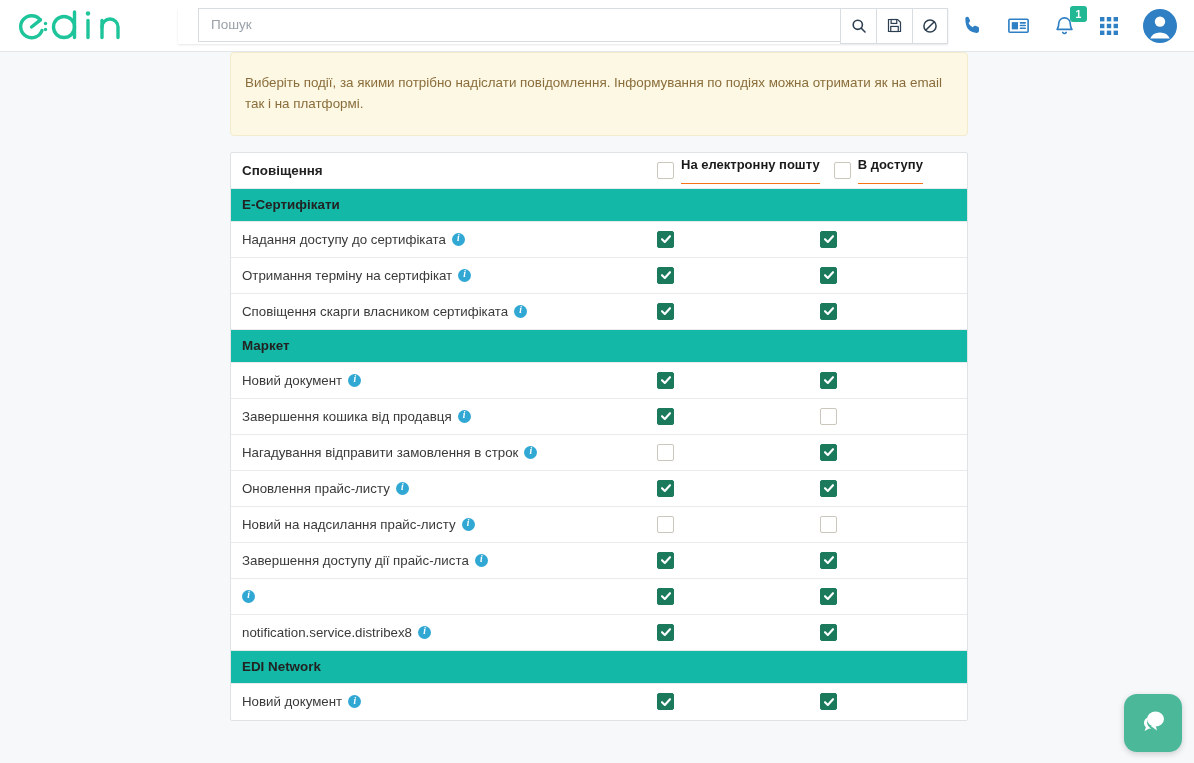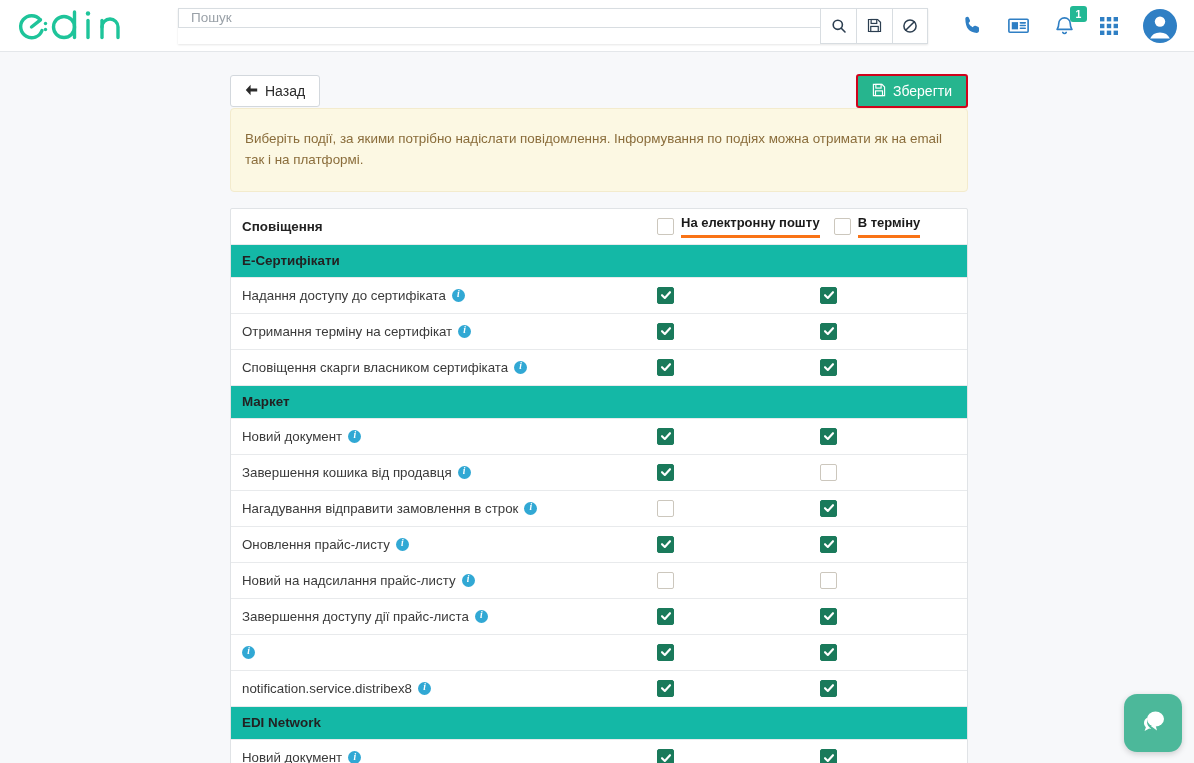--- a/index.html
+++ b/index.html
@@ -25,29 +25,30 @@
   }
   .logo svg { display: block; }
 
   .searchwrap {
     display: flex; align-items: stretch;
     margin-left: 14px;
     height: 36px;
     box-shadow: 0 1px 2px rgba(0,0,0,.10);
   }
   .searchinput {
-    width: 642px; height: 20px;
+    width: 642px; height: 34px;
     border: 1px solid #d8dde1;
     border-right: none;
     padding: 0 12px;
     font-size: 13.5px;
     color: #333;
     background: #fff;
     outline: none;
     font-family: "Liberation Sans", sans-serif;
+    margin-left: 20px;
   }
   .searchinput::placeholder { color: #9aa1a8; }
   .sbtn {
     width: 36px; height: 36px;
     background: #fff;
     border: 1px solid #d8dde1;
     border-right: none;
     display: flex; align-items: center; justify-content: center;
     cursor: pointer;
     color: #2c3e50;
@@ -152,22 +153,22 @@
     flex: 0 0 163px;
     display: flex; align-items: center;
     padding-left: 14px;
   }
   .thead .c-col { gap: 7px; }
 
   .colhead-label {
     font-size: 13px;
     font-weight: bold;
     color: #1a1a1a;
-    border-bottom: 3px solid #f97316;
-    padding-bottom: 5px;
+    border-bottom: 1px solid #f97316;
+    padding-bottom: 11px;
     cursor: pointer;
     white-space: nowrap;
   }
 
   
   .cb {
     width: 17px; height: 17px;
     border-radius: 2px;
     flex: 0 0 auto;
     cursor: pointer;
@@ -298,62 +299,41 @@
         <circle cx="18" cy="13.6" r="5.2" fill="#fff"></circle>
         <path d="M8.2 30.5a10.4 9.2 0 0 1 19.6 0z" fill="#fff"></path>
       </svg>
     </div>
   </div>
 </div>
 
 <div class="page">
   <div class="wrap">
 
-    <div class="toolbar">
-      <button class="btn-back">
-        <span>
-          <svg width="13" height="12" viewBox="0 0 13 12" fill="#2b2b2b">
-            <path d="M5.6 0.8 L0.8 6 L5.6 11.2 V7.6 H12.2 V4.4 H5.6 Z"></path>
-          </svg>
-        </span>
-        <span>Назад</span>
-      </button>
-
-      <button class="btn-save">
-        <span>
-          <svg width="14" height="14" viewBox="0 0 16 16" fill="none" stroke="#fff" stroke-width="1.3">
-            <path d="M1.6 1.6 H11.4 L14.4 4.6 V14.4 H1.6 Z"></path>
-            <rect x="4.4" y="1.6" width="6" height="4.2"></rect>
-            <rect x="4.0" y="9" width="8" height="5.4"></rect>
-          </svg>
-        </span>
-        <span>Зберегти</span>
-      </button>
-    </div>
 
     <div class="alert">
       <span>Виберіть події, за якими потрібно надіслати повідомлення. Інформування по подіях можна отримати як на email так і на платформі.</span>
     </div>
 
     <div class="card">
       <div class="trow thead">
         <div class="c-label">Сповіщення</div>
 
         <div class="c-col">
           <span class="cb off">
             
           </span>
           <span class="colhead-label">На електронну пошту</span>
         </div>
 
         <div class="c-col">
           <span class="cb off">
             
           </span>
-          <span class="colhead-label">В терміну</span>
+          <span class="colhead-label">В доступу</span>
         </div>
       </div>
 
       <div id="tbody">
           <div class="trow tsection">
             <div class="c-label">Е-Сертифікати</div>
             <div class="c-col"></div>
             <div class="c-col"></div>
           </div>
           <div class="trow">

